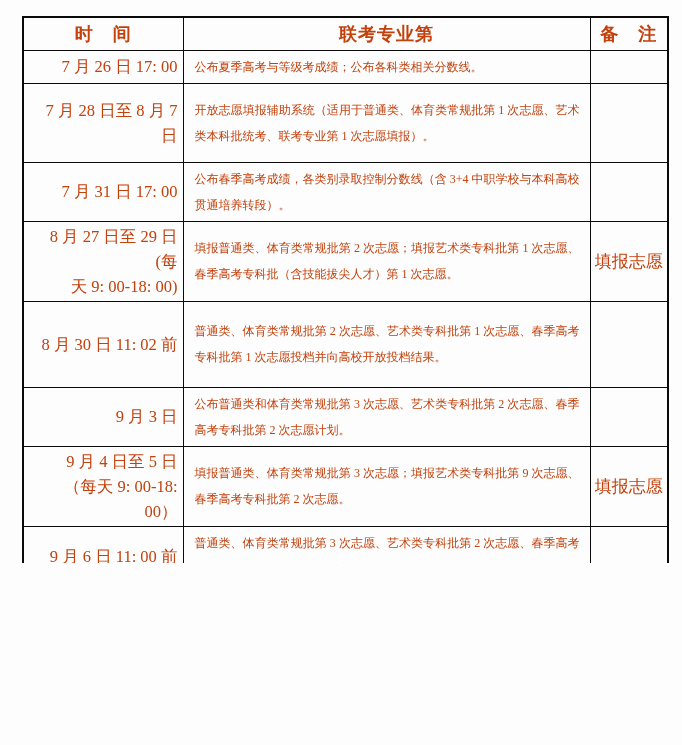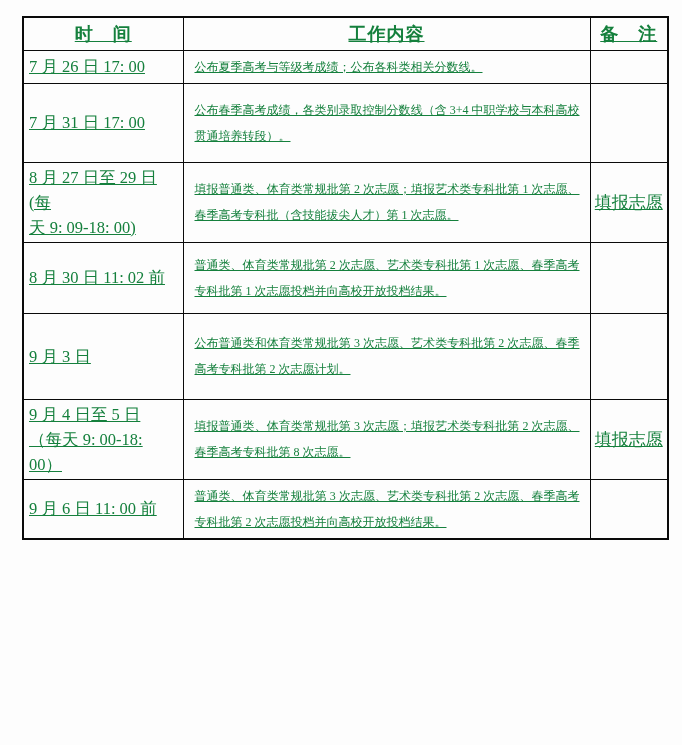--- a/index.html
+++ b/index.html
@@ -6,23 +6,22 @@
     margin: 0;
     padding: 0;
     background: #fdfdfd;
   }
   .page {
     position: relative;
     width: 682px;
     height: 563px;
     background: #fdfdfd;
     font-family: "Liberation Serif", "DejaVu Serif", serif;
-    color: #15803d;
+    color: #c2410c;
     overflow: hidden;
-    text-decoration: underline;
   }
   table.schedule {
     border-collapse: collapse;
     table-layout: fixed;
     width: 645px;
     margin: 16px 0 0 22px;
     border: 2px solid #0a0a0a;
   }
   table.schedule th,
   table.schedule td {
@@ -36,21 +35,21 @@
 
   thead tr { height: 33px; }
   th {
     font-size: 18px;
     font-weight: bold;
     text-align: center;
     letter-spacing: 1px;
     padding: 2px 4px;
   }
   td.time {
-    text-align: left;
+    text-align: right;
     font-size: 16.5px;
     line-height: 25px;
     white-space: pre-line;
     padding: 2px 5px;
   }
   td.content {
     text-align: justify;
     font-size: 12px;
     line-height: 26px;
     padding: 3px 10px 3px 11px;
@@ -79,62 +78,67 @@
 <div class="page">
   <table class="schedule">
     <colgroup>
       <col class="c-time">
       <col class="c-work">
       <col class="c-remark">
     </colgroup>
     <thead>
       <tr>
         <th>时　间</th>
-        <th>工作内容</th>
+        <th>联考专业第</th>
         <th>备　注</th>
       </tr>
     </thead>
     <tbody>
   <tr>
     <td class="time">7 月 26 日 17: 00</td>
     <td class="content">公布夏季高考与等级考成绩；公布各科类相关分数线。</td>
     <td class="remark"></td>
   </tr>
 
+  <tr>
+    <td class="time">7 月 28 日至 8 月 7 日</td>
+    <td class="content">开放志愿填报辅助系统（适用于普通类、体育类常规批第 1 次志愿、艺术类本科批统考、联考专业第 1 次志愿填报）。</td>
+    <td class="remark"></td>
+  </tr>
 
   <tr>
     <td class="time">7 月 31 日 17: 00</td>
     <td class="content">公布春季高考成绩，各类别录取控制分数线（含 3+4 中职学校与本科高校贯通培养转段）。</td>
     <td class="remark"></td>
   </tr>
 
   <tr>
     <td class="time">8 月 27 日至 29 日(每
-天 9: 09-18: 00)</td>
+天 9: 00-18: 00)</td>
     <td class="content">填报普通类、体育类常规批第 2 次志愿；填报艺术类专科批第 1 次志愿、春季高考专科批（含技能拔尖人才）第 1 次志愿。</td>
     <td class="remark">填报志愿</td>
   </tr>
 
   <tr>
     <td class="time">8 月 30 日 11: 02 前</td>
     <td class="content">普通类、体育类常规批第 2 次志愿、艺术类专科批第 1 次志愿、春季高考专科批第 1 次志愿投档并向高校开放投档结果。</td>
     <td class="remark"></td>
   </tr>
 
 
   <tr>
     <td class="time">9 月 3 日</td>
     <td class="content">公布普通类和体育类常规批第 3 次志愿、艺术类专科批第 2 次志愿、春季高考专科批第 2 次志愿计划。</td>
     <td class="remark"></td>
   </tr>
 
   <tr>
     <td class="time">9 月 4 日至 5 日
 （每天 9: 00-18: 00）</td>
-    <td class="content">填报普通类、体育类常规批第 3 次志愿；填报艺术类专科批第 2 次志愿、春季高考专科批第 8 次志愿。</td>
+    <td class="content">填报普通类、体育类常规批第 3 次志愿；填报艺术类专科批第 9 次志愿、春季高考专科批第 2 次志愿。</td>
     <td class="remark">填报志愿</td>
   </tr>
 
   <tr>
     <td class="time">9 月 6 日 11: 00 前</td>
     <td class="content">普通类、体育类常规批第 3 次志愿、艺术类专科批第 2 次志愿、春季高考专科批第 2 次志愿投档并向高校开放投档结果。</td>
     <td class="remark"></td>
   </tr>
 
 </tbody>

